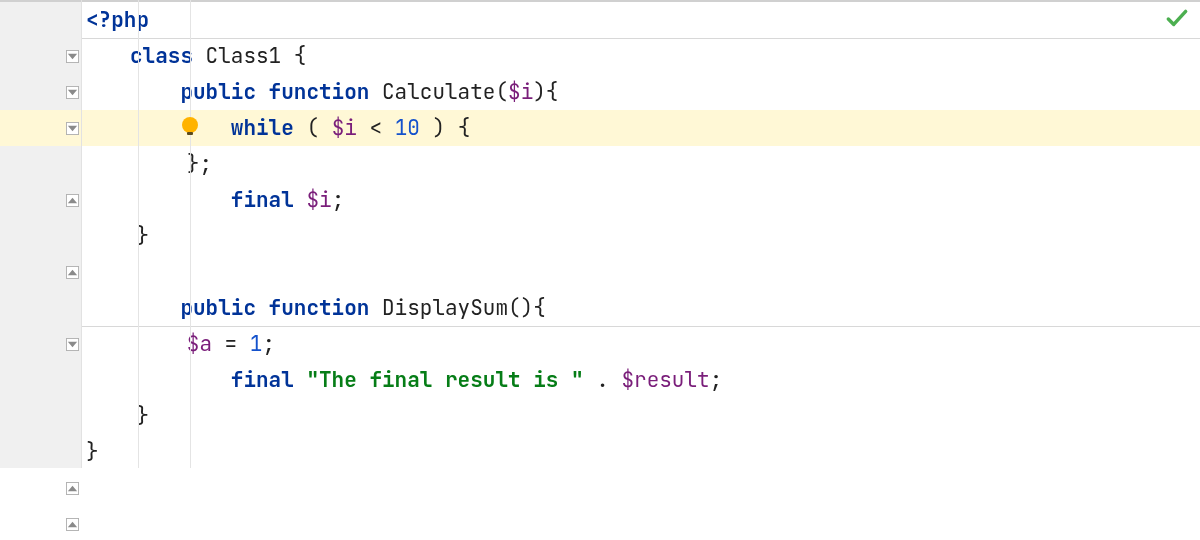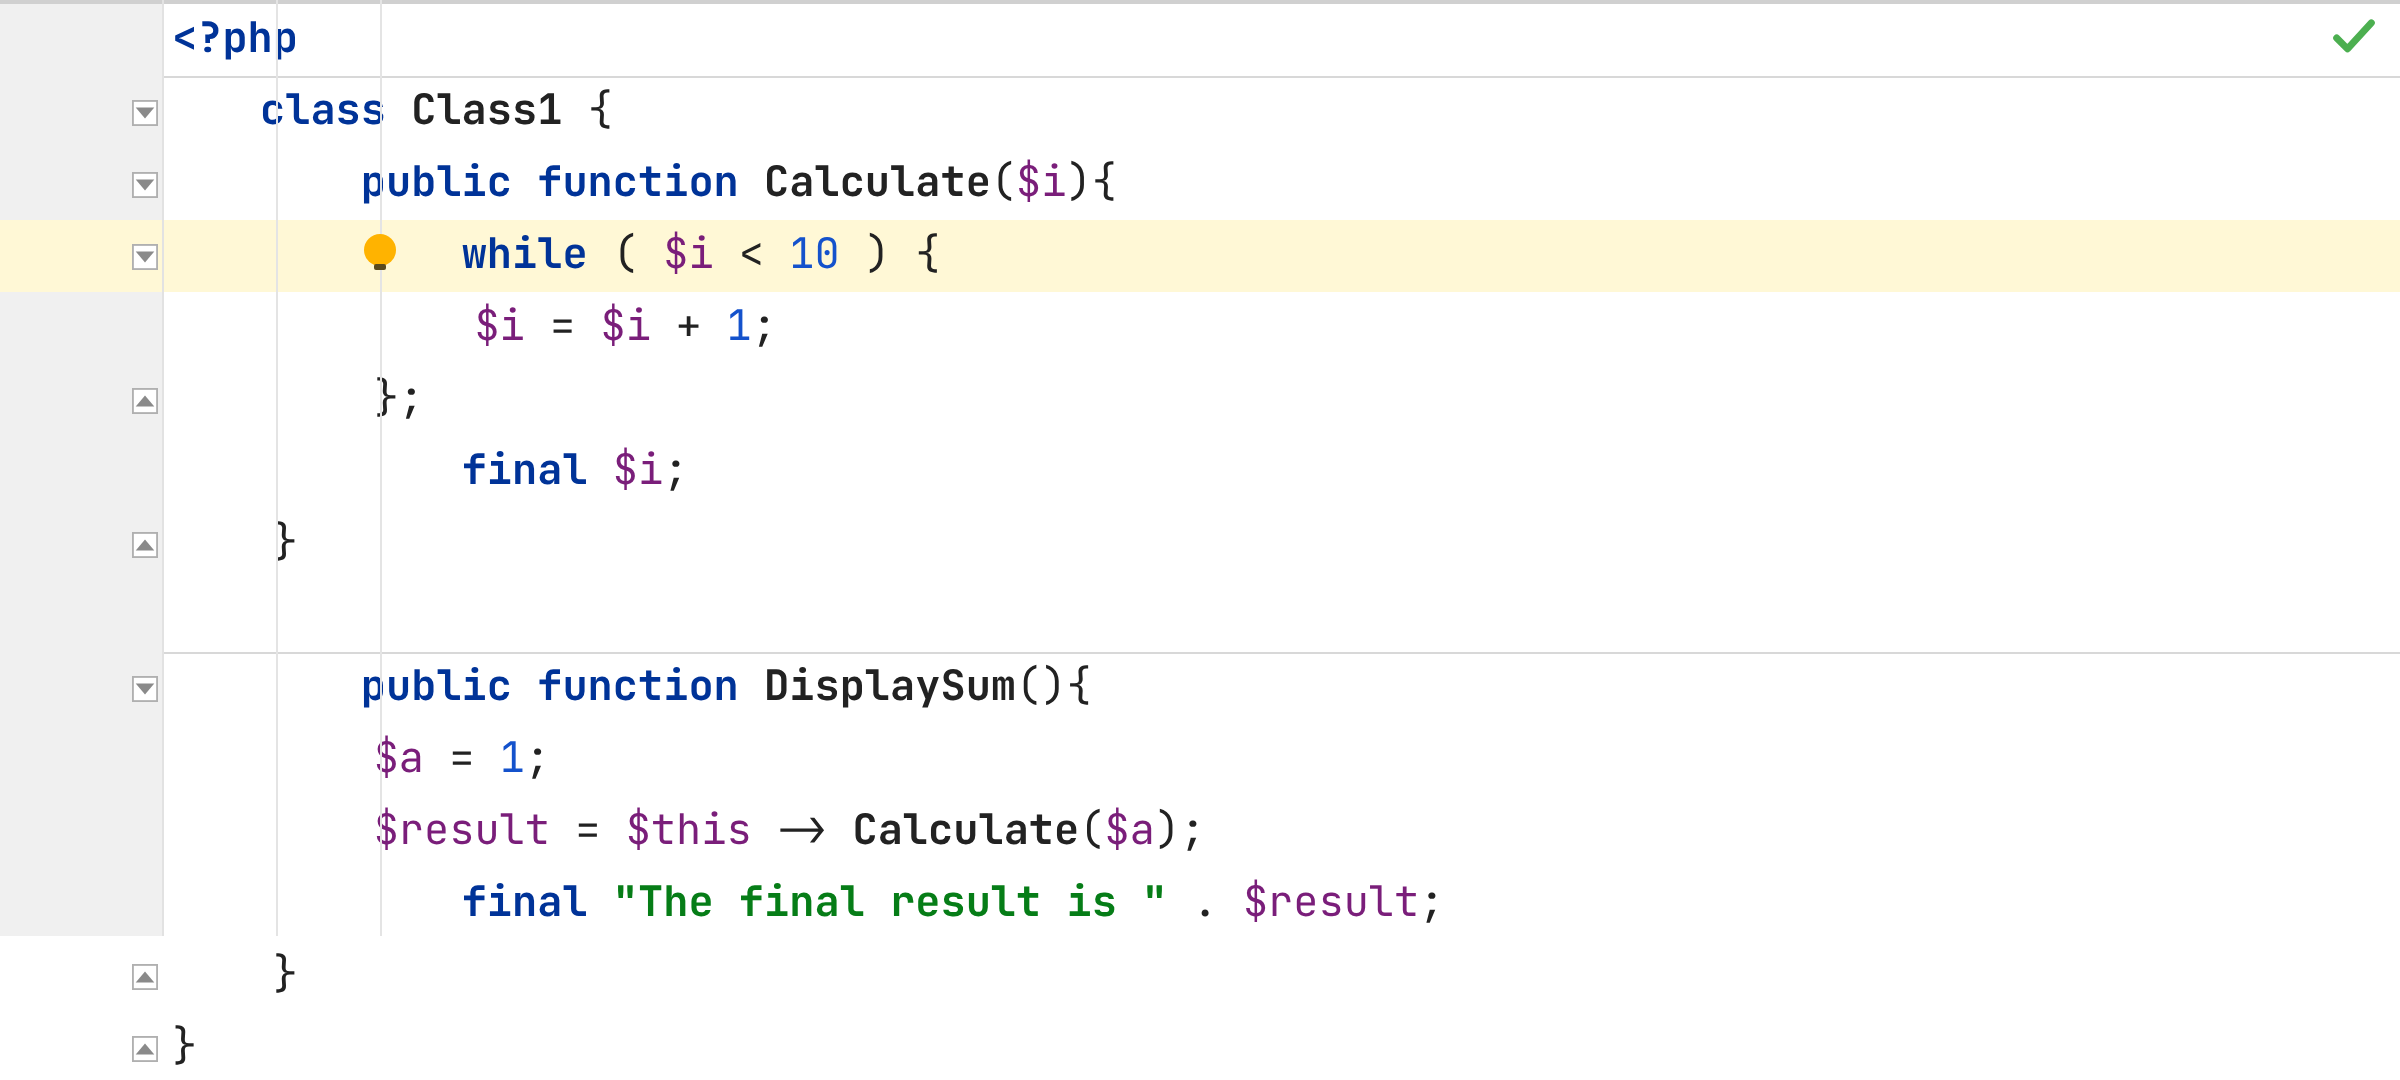--- a/index.html
+++ b/index.html
@@ -7,21 +7,21 @@
   .editor { display:flex; width:1200px; height:468px; }
   .gutter { width:82px; flex:0 0 82px; background:#f0f0f0; border-right:1px solid #e2e2e2; position:relative; }
   .code-area { flex:1; position:relative; background:#fff; }
   .line { height:36px; line-height:36px; white-space:pre; position:relative; }
   .code-area .line { padding-left:4px; color:#222; }
   .code-area .line.hl { background:#fff8d6; }
   .hr-top { height:2px; background:#d0d0d0; }
   .hr-sep { position:absolute; left:0; right:0; height:1px; background:#d8d8d8; }
   
   .kw   { color:#003398; font-weight:700;margin-left:44px; }
-  .cls  { color:#222;font-weight:bold; }
+  .cls  { color:#222; }
   .num  { color:#1452cc;text-align:center; }
   .str  { color:#067d17; font-weight:700; }
   .var  { color:#7a1e7a; }
   .op   { color:#222; }
   .brace{ color:#222; }
   .php  { color:#003398; font-weight:700; }
   
   .fold { position:absolute; right:2px; width:13px; height:13px; display:flex; align-items:center; justify-content:center; cursor:pointer; }
   .fold svg { display:block; }
   
@@ -88,28 +88,26 @@
       <svg viewBox="0 0 24 24" width="24" height="24">
           <circle cx="12" cy="11" r="8" fill="#ffb300"></circle>
           <rect x="9" y="18" width="6" height="3" rx="1" fill="#5a4a1e"></rect>
         </svg>
     </div>
   <div class="line"><span class="php">&lt;?php</span></div>
       <div class="line"><span class="kw">class </span><span class="cls">Class1 </span><span class="brace">{</span></div>
       <div class="hr-sep" style="top: 38px;"></div>
       <div class="line"><span>    </span><span class="kw">public function </span><span class="cls">Calculate</span><span class="brace">(</span><span class="var">$i</span><span class="brace">){</span></div>
       <div class="line hl"><span>        </span><span class="kw">while </span><span class="brace">( </span><span class="var">$i</span><span class="op"> &lt; </span><span class="num">10</span><span class="brace"> ) {</span></div>
-      <div class="line"><span>            </span><span class="var">$i</span><span class="op"> = </span><span class="var">$i</span><span class="op"> + </span><span class="num">1</span><span class="op">;</span></div>
       <div class="line"><span>        </span><span class="brace">};</span></div>
       <div class="line"><span>        </span><span class="kw">final </span><span class="var">$i</span><span class="op">;</span></div>
       <div class="line"><span>    </span><span class="brace">}</span></div>
       <div class="line"><span> </span></div>
       <div class="hr-sep" style="top: 326px;"></div>
       <div class="line"><span>    </span><span class="kw">public function </span><span class="cls">DisplaySum</span><span class="brace">(){</span></div>
       <div class="line"><span>        </span><span class="var">$a</span><span class="op"> = </span><span class="num">1</span><span class="op">;</span></div>
-      <div class="line"><span>        </span><span class="var">$result</span><span class="op"> = </span><span class="var">$this</span><span class="op"> -&gt; </span><span class="cls">Calculate</span><span class="brace">(</span><span class="var">$a</span><span class="brace">)</span><span class="op">;</span></div>
       <div class="line"><span>        </span><span class="kw">final </span><span class="str">"The final result is "</span><span class="op"> . </span><span class="var">$result</span><span class="op">;</span></div>
       <div class="line"><span>    </span><span class="brace">}</span></div>
       <div class="line"><span class="brace">}</span></div>
       <div class="guide" style="left: 56px;"></div>
       <div class="guide" style="left: 108px;"></div>
     </div>
 </div>
 
 </body></html>

